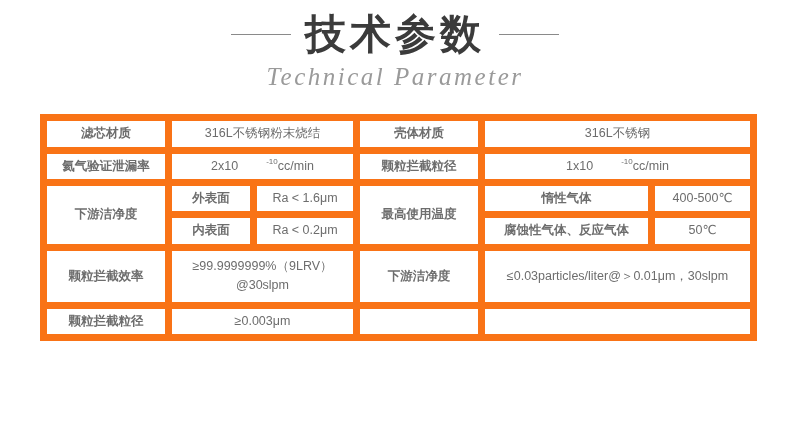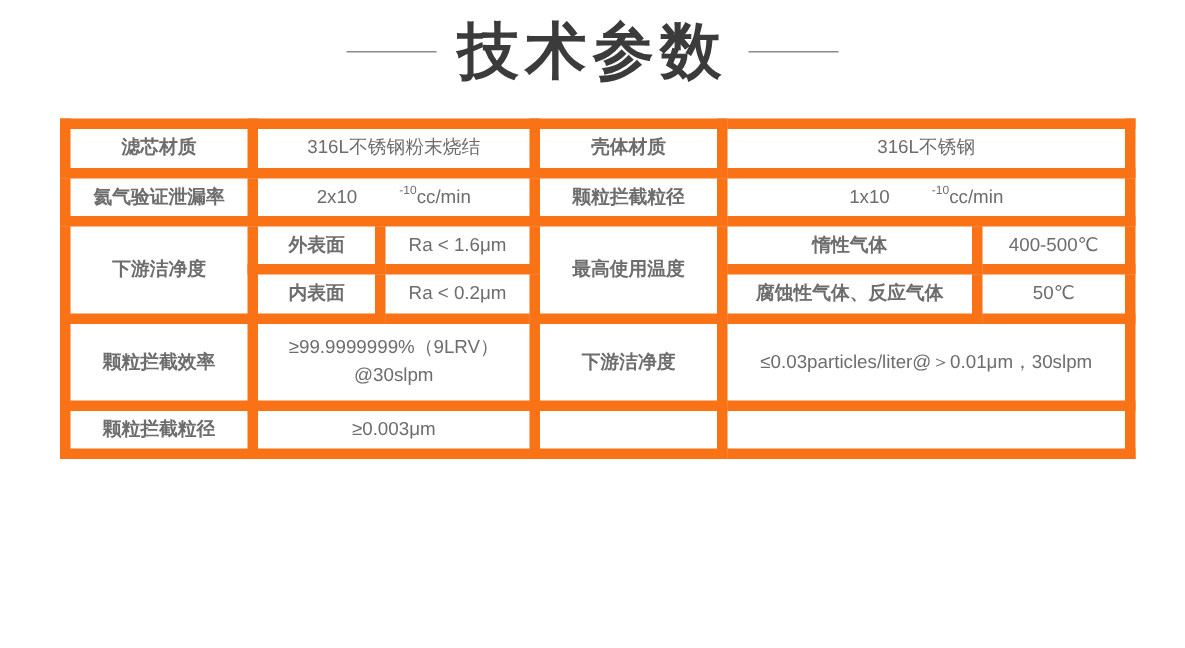--- a/index.html
+++ b/index.html
@@ -92,20 +92,21 @@
 </style>
 </head>
 <body>
 
 <div class="title-block">
   <div class="title-row">
     <span class="title-rule"></span>
     <span class="title-main">技术参数</span>
     <span class="title-rule"></span>
   </div>
+  <div class="title-sub">Technical Parameter</div>
 </div>
 
 <div class="table-wrap">
   <table class="spec">
     <colgroup>
       <col style="width:125px">
       <col style="width:85px">
       <col style="width:103px">
       <col style="width:125px">
       <col style="width:170px">

